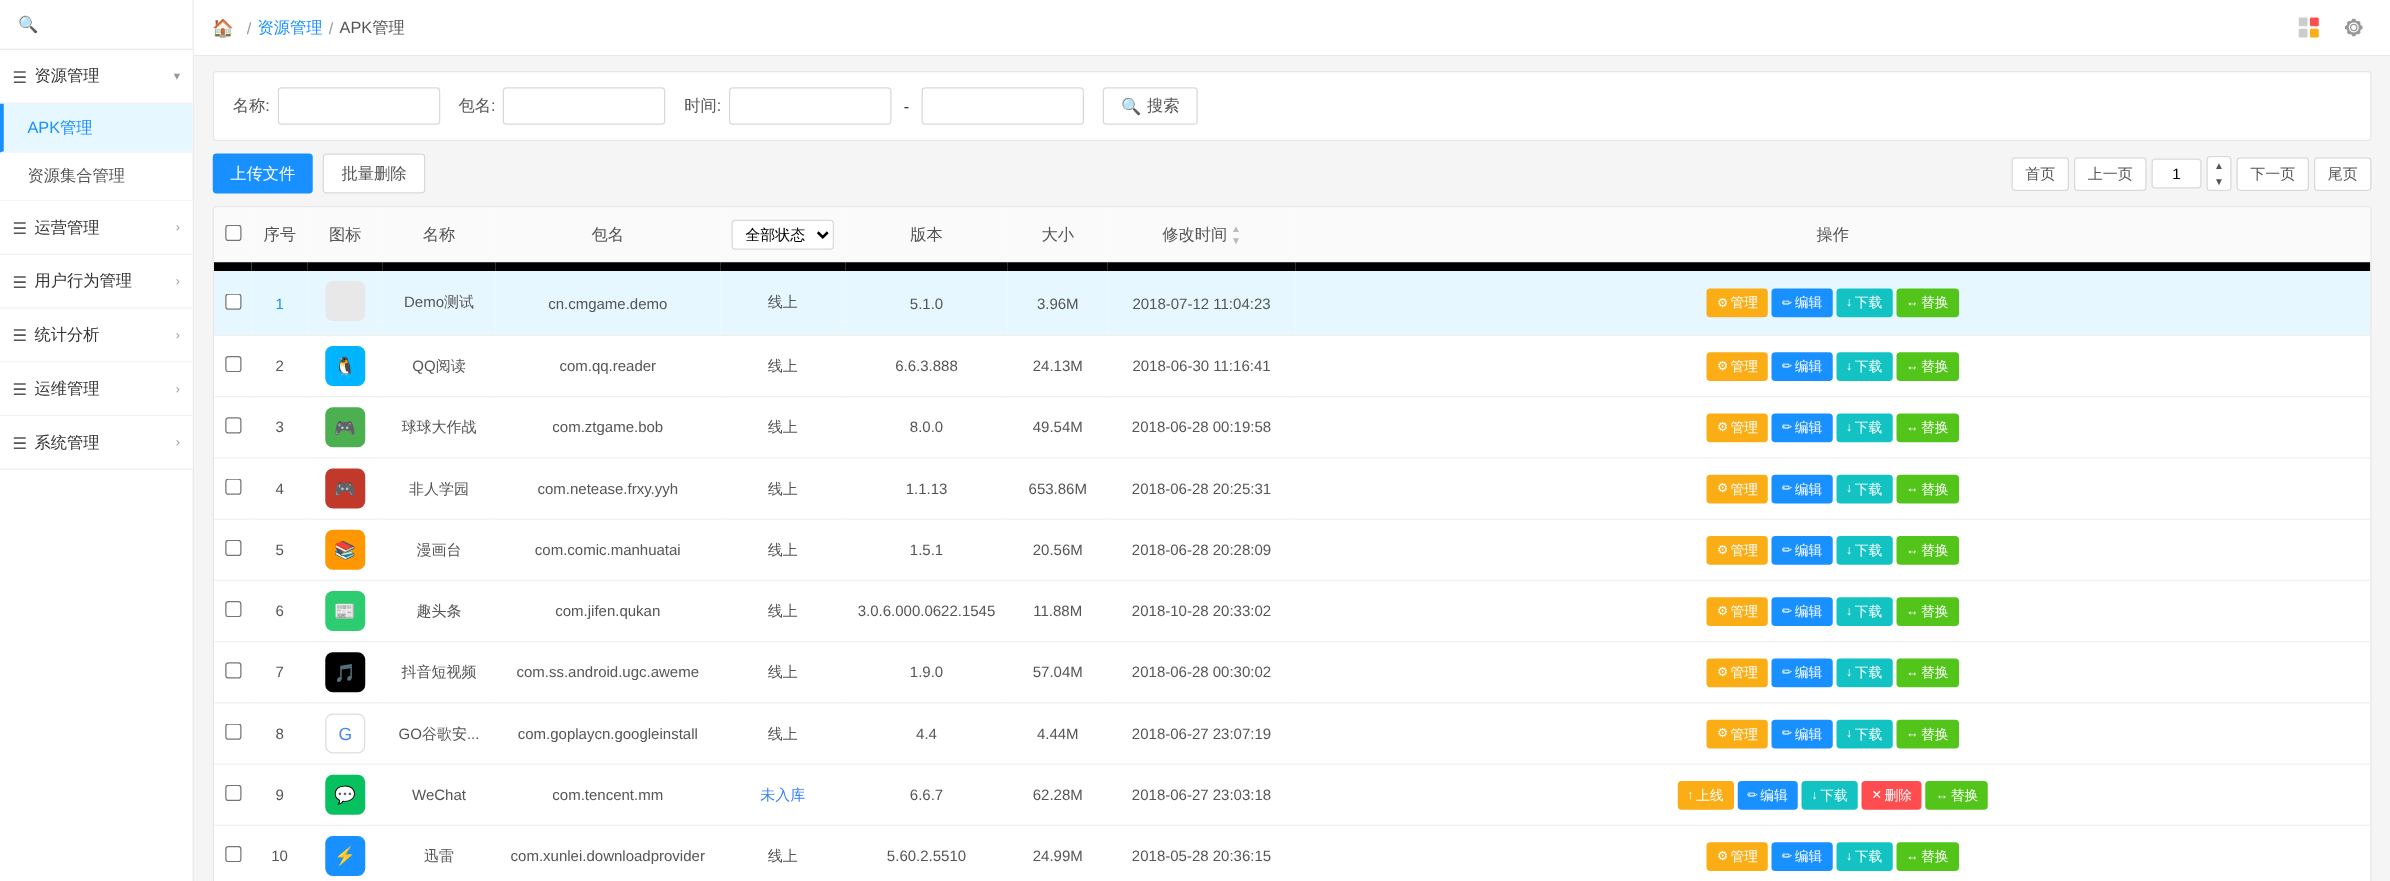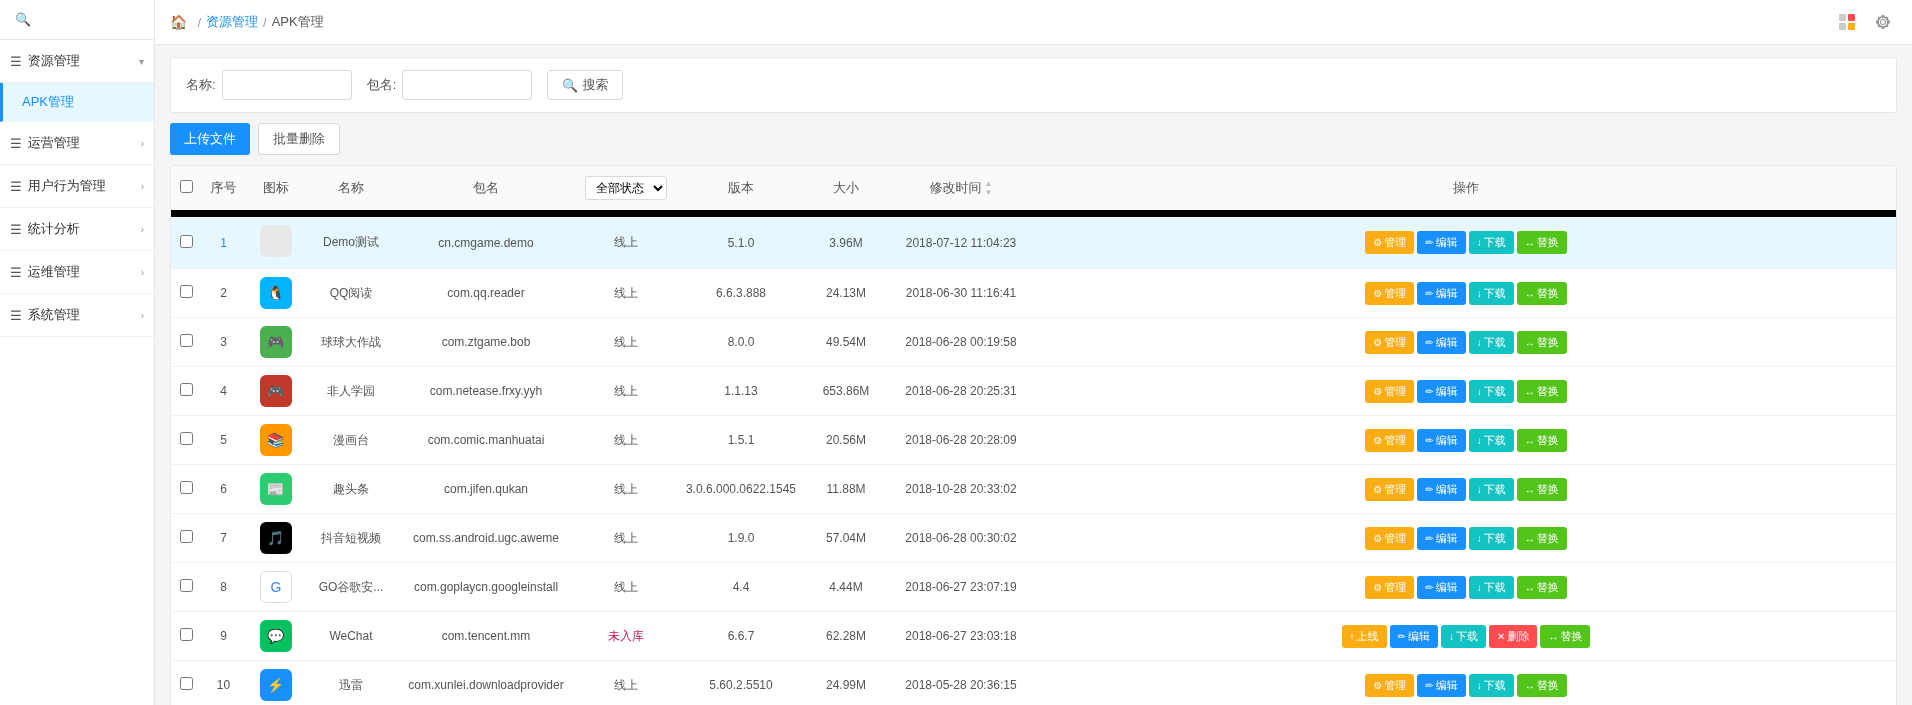--- a/index.html
+++ b/index.html
@@ -80,20 +80,21 @@
   <div class="sidebar-search">
     <span>🔍</span>
   </div>
   <div class="sidebar-section">
     <div class="sidebar-group-header">
       <span class="menu-icon">☰</span>
       <span>资源管理</span>
       <span class="arrow">▾</span>
     </div>
     <div class="sidebar-item active">APK管理</div>
+    <div class="sidebar-item">资源集合管理</div>
   </div>
   <div class="sidebar-group-header">
     <span class="menu-icon">☰</span>
     <span>运营管理</span>
     <span class="arrow">›</span>
   </div>
   <div class="sidebar-group-header">
     <span class="menu-icon">☰</span>
     <span>用户行为管理</span>
     <span class="arrow">›</span>
@@ -147,30 +148,47 @@
 
     <div class="search-bar">
       <div class="search-field">
         <label class="search-label">名称:</label>
         <input type="text" class="search-input" style="">
       </div>
       <div class="search-field">
         <label class="search-label">包名:</label>
         <input type="text" class="search-input" style="">
       </div>
+      <div class="search-field">
+        <label class="search-label">时间:</label>
+        <input type="text" class="search-input" style="width: 130px;">
+        <span style="margin:0 4px">-</span>
+        <input type="text" class="search-input" style="width: 130px;">
+      </div>
       <button class="search-btn">
         <span>🔍</span>
         <span>搜索</span>
       </button>
     </div>
 
     <div class="toolbar">
       <div class="toolbar-left">
         <button class="btn-upload">上传文件</button>
         <button class="btn-batch-delete">批量删除</button>
+      </div>
+      <div class="pagination">
+        <button class="page-btn">首页</button>
+        <button class="page-btn">上一页</button>
+        <input type="text" class="page-input" value="1" style="">
+        <div class="page-arrows">
+          <button class="page-arrow">▲</button>
+          <button class="page-arrow">▼</button>
+        </div>
+        <button class="page-btn">下一页</button>
+        <button class="page-btn">尾页</button>
       </div>
     </div>
 
     <div class="table-container">
       <table>
         <thead>
           <tr>
             <th class="checkbox-col">
               <input type="checkbox" style="">
             </th>
@@ -447,21 +465,21 @@
                   </button>
                 </div>
               </td>
             </tr>
             <tr>
               <td><input type="checkbox" style=""></td>
               <td>9</td>
               <td><div style="width:32px;height:32px;border-radius:6px;background:#07c160;color:#fff;display:inline-flex;align-items:center;justify-content:center;font-size:14px;">💬</div></td>
               <td>WeChat</td>
               <td>com.tencent.mm</td>
-              <td><span style="color:#be185d">未入库</span></td>
+              <td><span style="color:#3b82f6">未入库</span></td>
               <td>6.6.7</td>
               <td>62.28M</td>
               <td>2018-06-27 23:03:18</td>
               <td>
                 <div class="action-btns">
                   <button class="btn-action" style="background: rgb(250, 173, 20);">
                     <span style="font-size:10px">↑</span>
                     <span>上线</span>
                   </button>
                   <button class="btn-action" style="background: rgb(24, 144, 255);">

